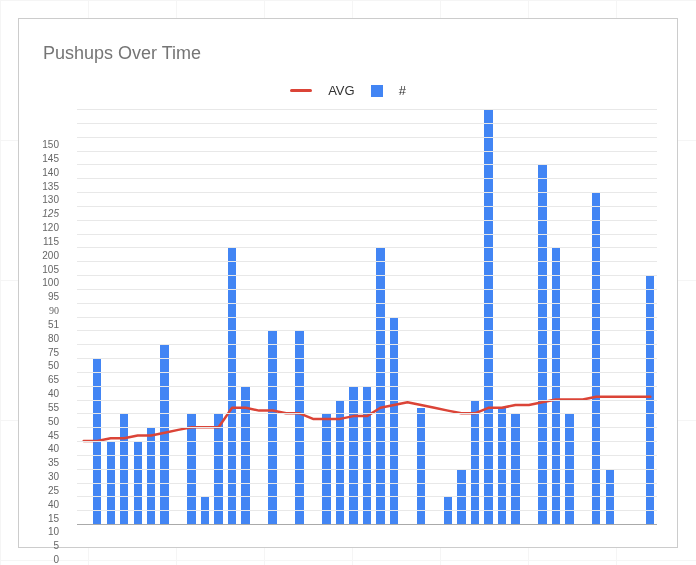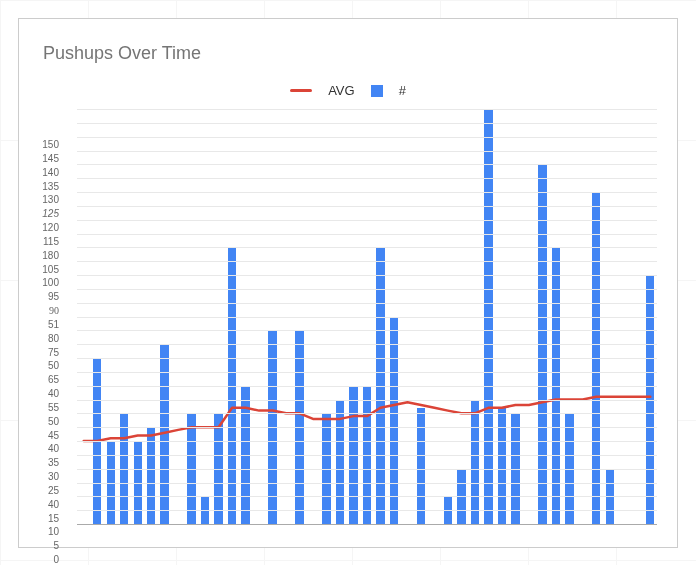--- a/index.html
+++ b/index.html
@@ -154,21 +154,21 @@
       <div class="y-tick" style="top: 249px;">40</div>
       <div class="y-tick" style="top: 235.167px;">65</div>
       <div class="y-tick" style="top: 221.333px;">50</div>
       <div class="y-tick" style="top: 207.5px;">75</div>
       <div class="y-tick" style="top: 193.667px;">80</div>
       <div class="y-tick" style="top: 179.833px;">51</div>
       <div class="y-tick" style="top: 166px; font-family: Liberation Serif, serif;">90</div>
       <div class="y-tick" style="top: 152.167px;">95</div>
       <div class="y-tick" style="top: 138.333px;">100</div>
       <div class="y-tick" style="top: 124.5px;">105</div>
-      <div class="y-tick" style="top: 110.667px;">180</div>
+      <div class="y-tick" style="top: 110.667px;">200</div>
       <div class="y-tick" style="top: 96.8333px;">115</div>
       <div class="y-tick" style="top: 83px;">120</div>
       <div class="y-tick" style="top: 69.1667px; font-style: italic;">125</div>
       <div class="y-tick" style="top: 55.3333px;">130</div>
       <div class="y-tick" style="top: 41.5px;">135</div>
       <div class="y-tick" style="top: 27.6667px;">140</div>
       <div class="y-tick" style="top: 13.8333px;">145</div>
       <div class="y-tick" style="top: 0px;">150</div>
     </div>
 

